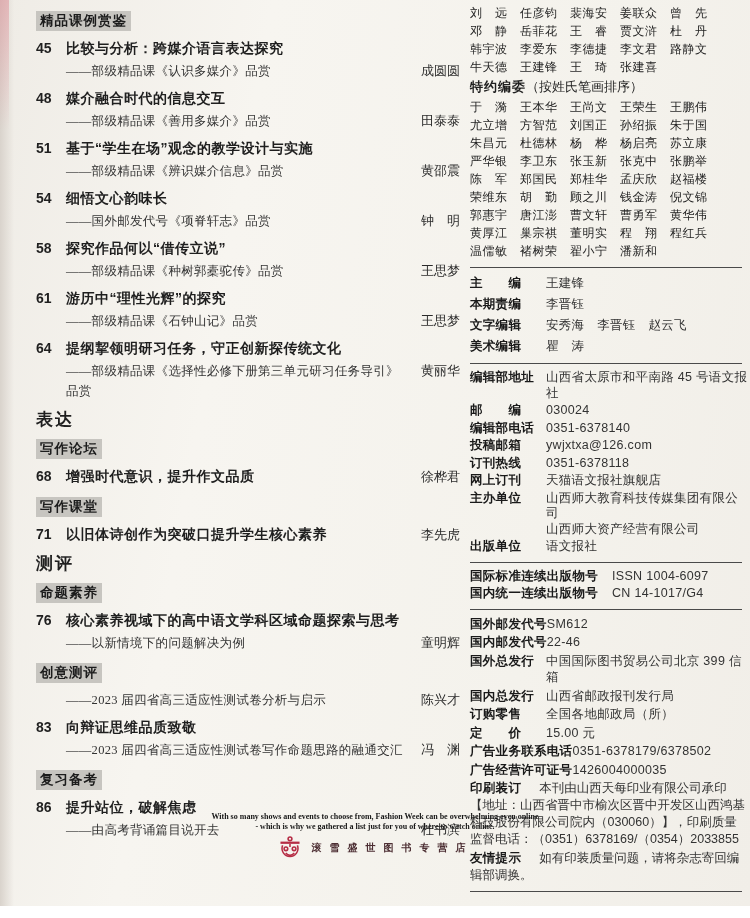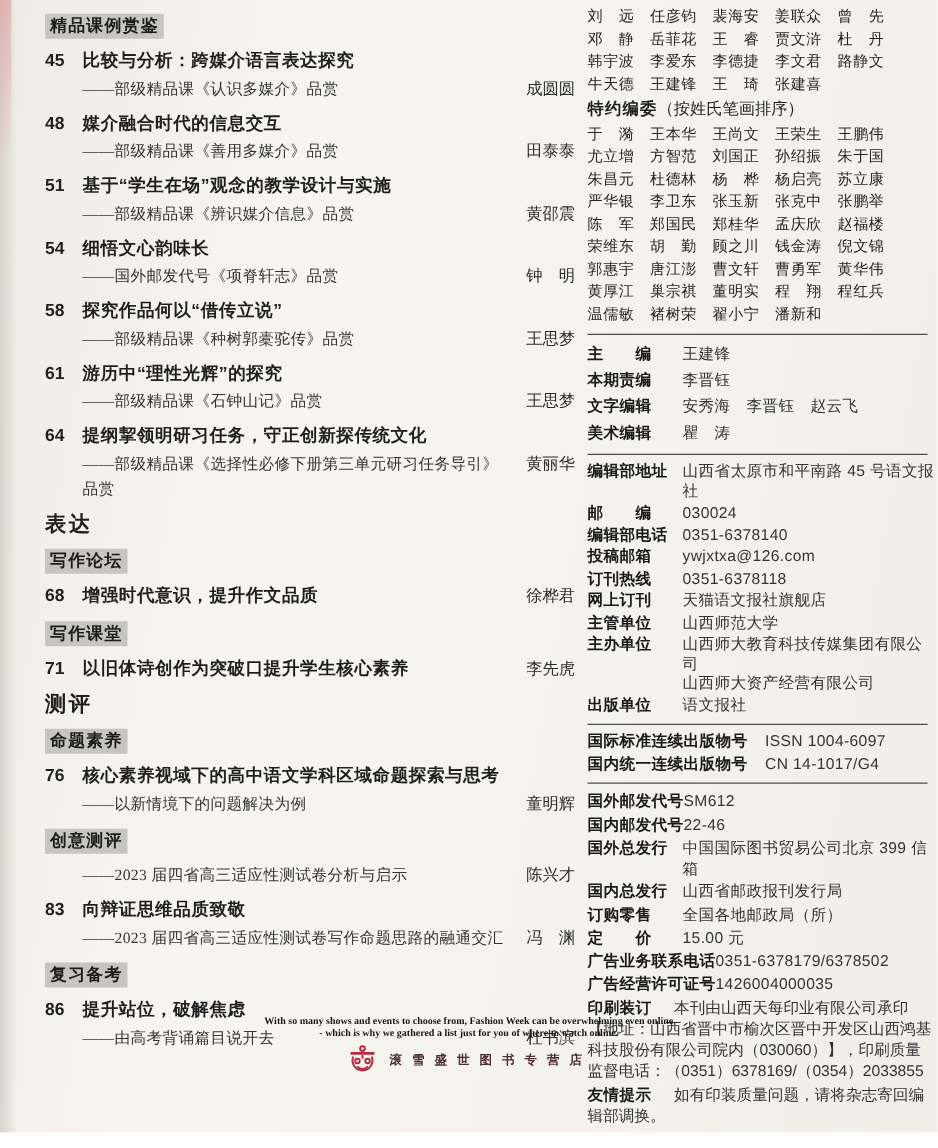--- a/index.html
+++ b/index.html
@@ -227,24 +227,20 @@
         </div>
         <div class="kv">
           <span class="k">订刊热线</span>
           <span class="v">0351-6378118</span>
         </div>
         <div class="kv">
           <span class="k">网上订刊</span>
           <span class="v">天猫语文报社旗舰店</span>
         </div>
         <div class="kv">
-          <span class="k">主管单位</span>
-          <span class="v">山西师范大学</span>
-        </div>
-        <div class="kv">
           <span class="k">主办单位</span>
           <span class="v">山西师大教育科技传媒集团有限公司
 山西师大资产经营有限公司</span>
         </div>
         <div class="kv">
           <span class="k">出版单位</span>
           <span class="v">语文报社</span>
         </div>
       </div>
 

